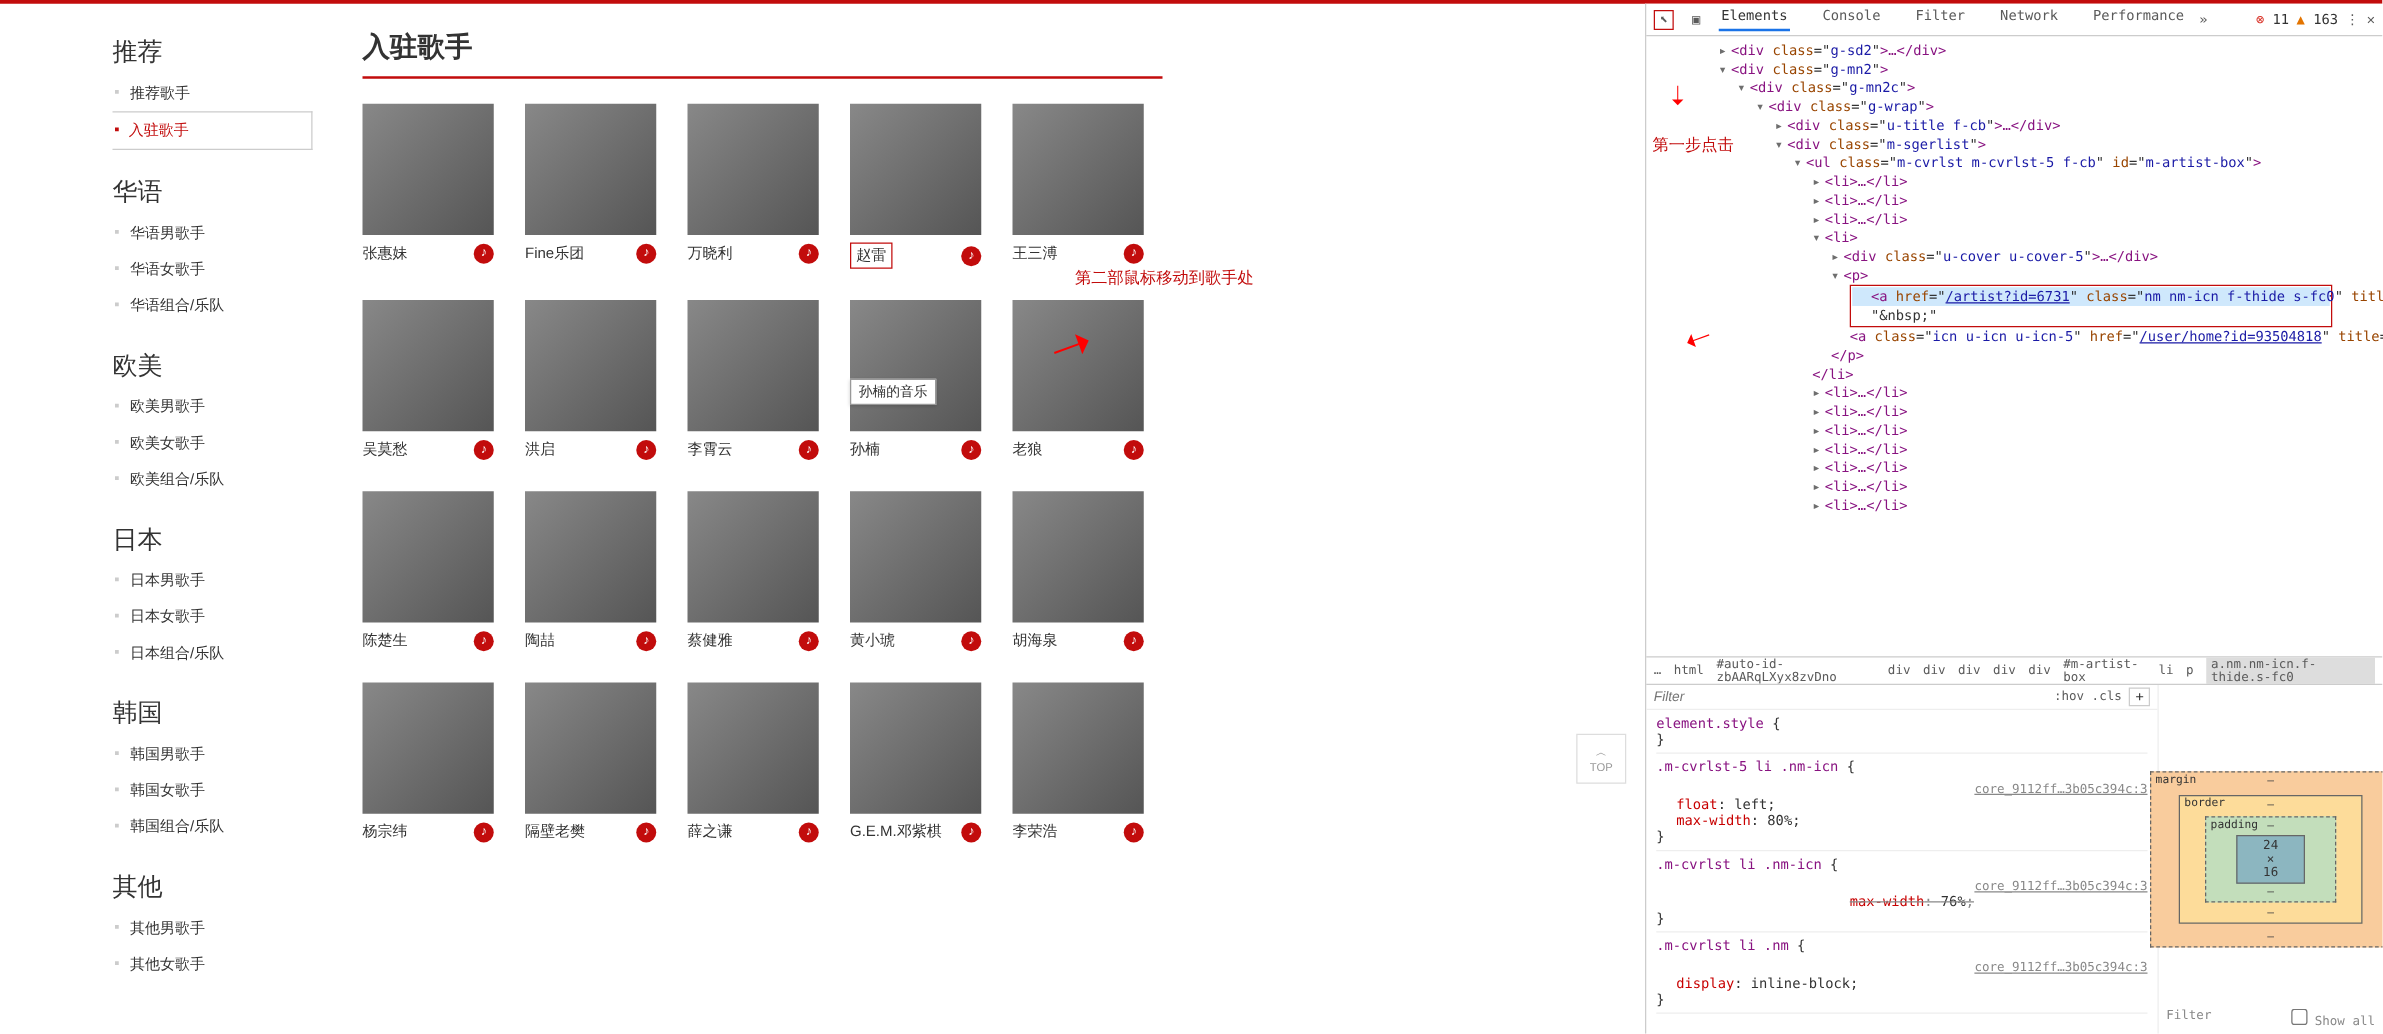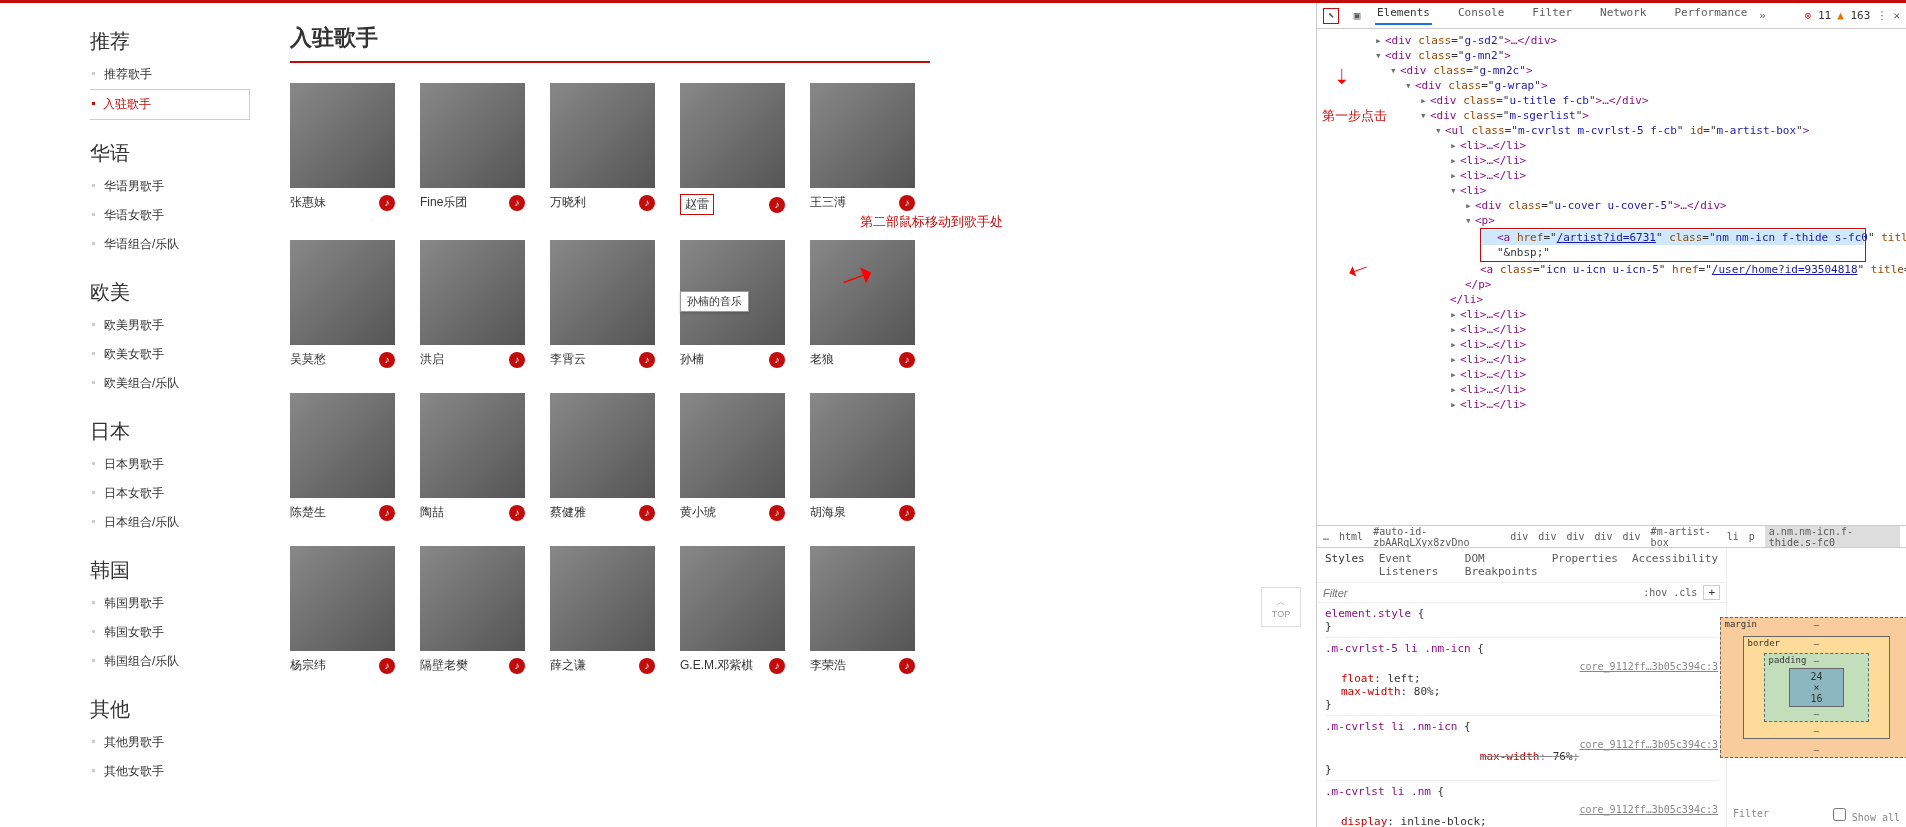--- a/index.html
+++ b/index.html
@@ -282,21 +282,21 @@
     </div>
 
     <span class="arrow-note" style="left:860px; top:210px;">第二部鼠标移动到歌手处</span>
     <span class="arrow-red" style="left:840px; top:250px; transform:rotate(-20deg);">➝</span>
 
     <div class="top-btn">
       <span>︿</span>
       <span>TOP</span>
     </div>
 
-    <div class="tooltip" style="left:680px; top:288px;">孙楠的音乐</div>
+    <div class="tooltip" style="left:680px; top:300px;">孙楠的音乐</div>
   </div>
 
   <div class="devtools">
     <div class="dt-toolbar">
       <span class="dt-tool-btn boxed">⬉</span>
       <span class="dt-tool-btn">▣</span>
       <div id="dt-tabs" style="display:flex; gap:24px;">
           <span class="dt-tab active">Elements</span>
           <span class="dt-tab">Console</span>
           <span class="dt-tab">Filter</span>
@@ -358,27 +358,20 @@
         <span>div</span>
         <span>div</span>
         <span>#m-artist-box</span>
         <span>li</span>
         <span>p</span>
         <span class="crumb sel">a.nm.nm-icn.f-thide.s-fc0</span>
       </div>
 
     <div class="dt-bottom">
       <div class="dt-styles-pane">
-        <div class="dt-subtabs" id="subtabs">
-            <span class="dt-subtab active">Styles</span>
-            <span class="dt-subtab">Event Listeners</span>
-            <span class="dt-subtab">DOM Breakpoints</span>
-            <span class="dt-subtab">Properties</span>
-            <span class="dt-subtab">Accessibility</span>
-          </div>
         <div class="dt-filter-row">
           <input class="dt-filter" placeholder="Filter" style="">
           <span class="hov-cls">:hov</span>
           <span class="hov-cls">.cls</span>
           <span class="plus-btn">+</span>
         </div>
         <div class="rules" id="rules">
             <div class="rule">
               <div class="rule-head">
                 <span><span class="sel-name">element.style</span> {</span>

